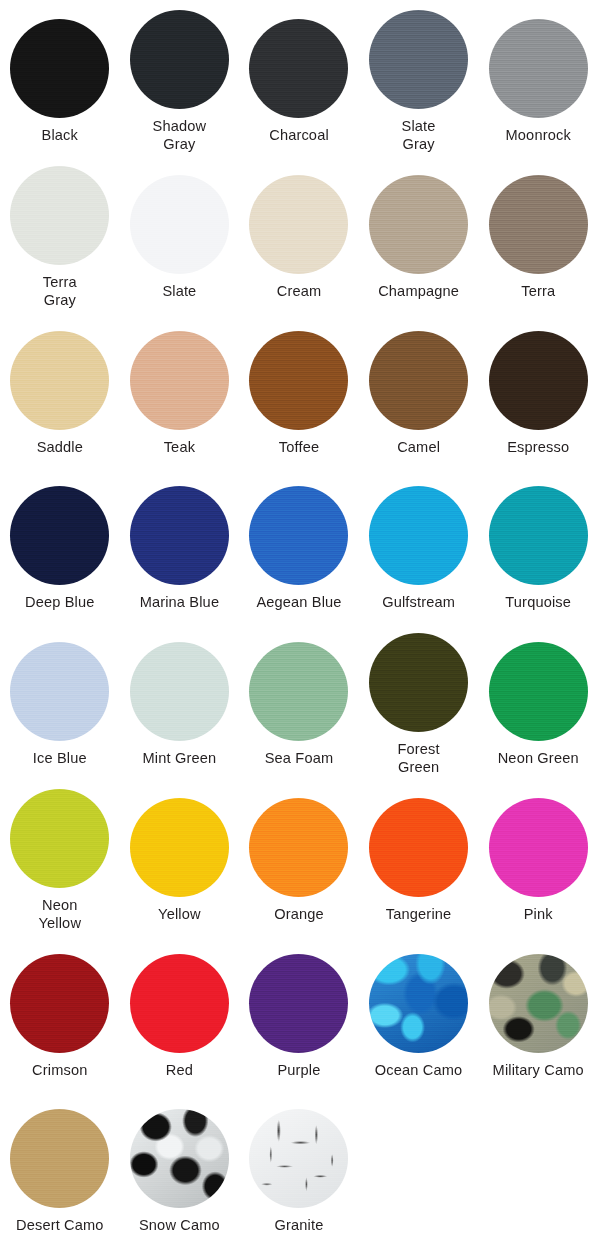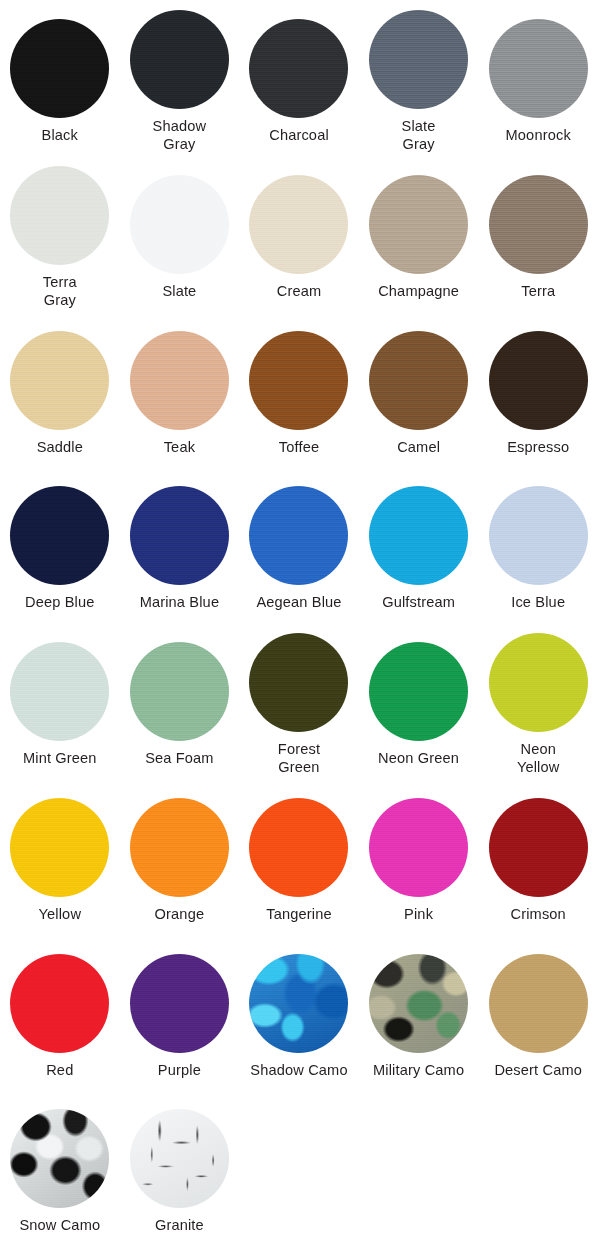--- a/index.html
+++ b/index.html
@@ -224,20 +224,24 @@
     </div>
     <div class="swatch-cell">
       <div class="swatch-disc" style="background-color: rgb(39, 103, 196);"></div>
       <div class="swatch-label">Aegean Blue</div>
     </div>
     <div class="swatch-cell">
       <div class="swatch-disc" style="background-color: rgb(22, 168, 221);"></div>
       <div class="swatch-label">Gulfstream</div>
     </div>
     <div class="swatch-cell">
+      <div class="swatch-disc" style="background-color: rgb(13, 159, 174);"></div>
+      <div class="swatch-label">Turquoise</div>
+    </div>
+    <div class="swatch-cell">
       <div class="swatch-disc" style="background-color: rgb(195, 210, 232);"></div>
       <div class="swatch-label">Ice Blue</div>
     </div>
     <div class="swatch-cell">
       <div class="swatch-disc" style="background-color: rgb(210, 224, 220);"></div>
       <div class="swatch-label">Mint Green</div>
     </div>
     <div class="swatch-cell">
       <div class="swatch-disc" style="background-color: rgb(142, 187, 154);"></div>
       <div class="swatch-label">Sea Foam</div>
@@ -279,21 +283,21 @@
     <div class="swatch-cell">
       <div class="swatch-disc" style="background-color: rgb(237, 28, 42);"></div>
       <div class="swatch-label">Red</div>
     </div>
     <div class="swatch-cell">
       <div class="swatch-disc" style="background-color: rgb(82, 38, 127);"></div>
       <div class="swatch-label">Purple</div>
     </div>
     <div class="swatch-cell">
       <div class="swatch-disc is-pattern pat-ocean-camo"></div>
-      <div class="swatch-label">Shadow Camo</div>
+      <div class="swatch-label">Ocean Camo</div>
     </div>
     <div class="swatch-cell">
       <div class="swatch-disc is-pattern pat-military-camo"></div>
       <div class="swatch-label">Military Camo</div>
     </div>
     <div class="swatch-cell">
       <div class="swatch-disc is-pattern pat-desert-camo"></div>
       <div class="swatch-label">Desert Camo</div>
     </div>
     <div class="swatch-cell">

